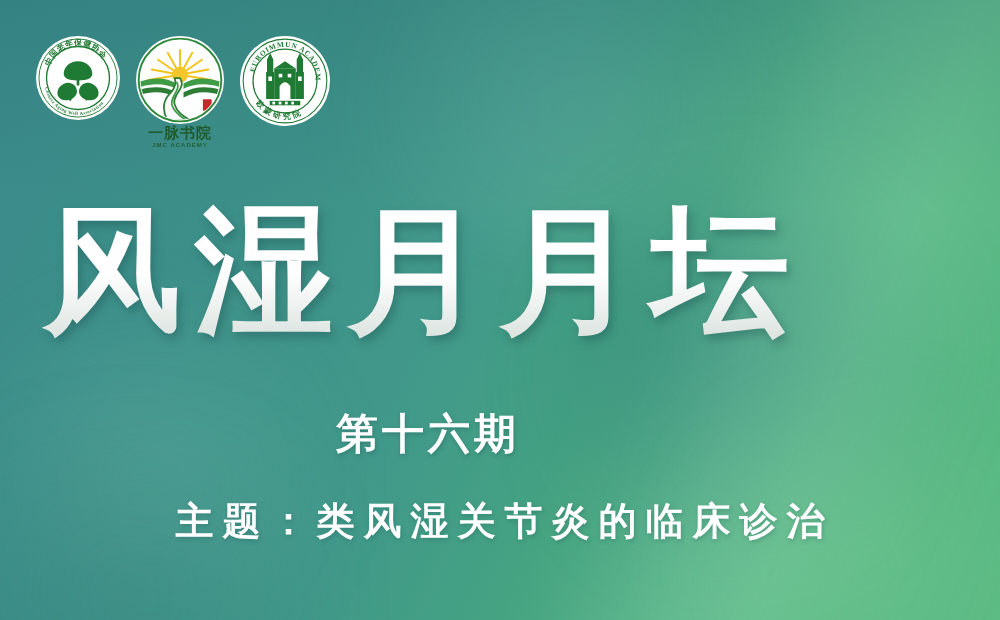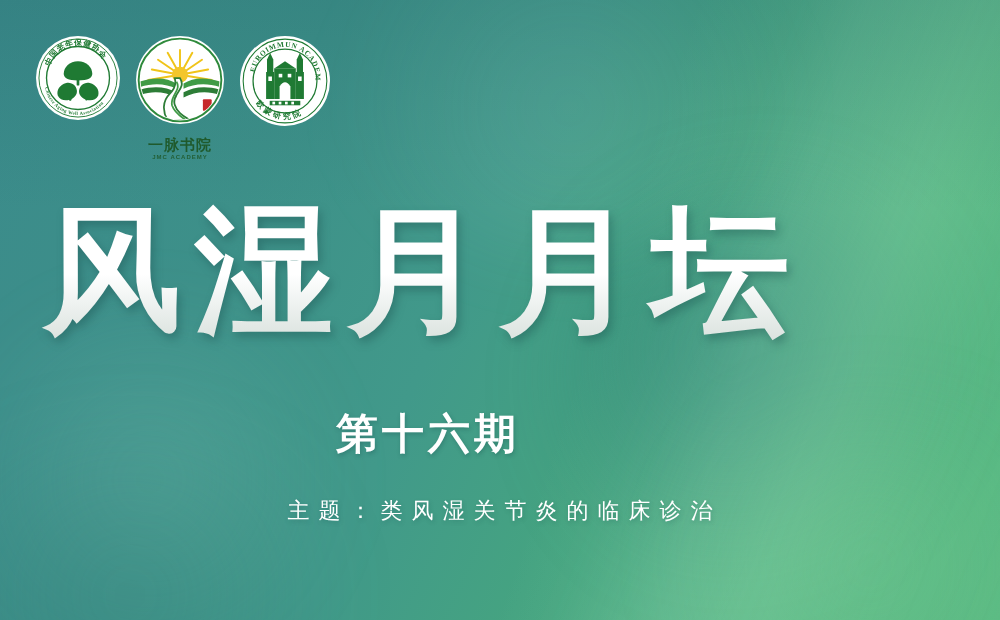--- a/index.html
+++ b/index.html
@@ -73,21 +73,21 @@
   .logo-disc{
     border-radius:50%;
     background:#ffffff;
     display:block;
   }
   .logo-1 .logo-disc{width:84px;height:84px;}
   .logo-2 .logo-disc{width:88px;height:88px;}
   .logo-3 .logo-disc{width:90px;height:90px;}
   .logo-cap{
     text-align:center;color:#1f5a2c;font-weight:bold;
-    margin-top:14px;line-height:1.05;
+    margin-top:2px;line-height:1.05;
   }
   .logo-cap .cn{font-size:15px;letter-spacing:1px;display:block;
       font-family:"Liberation Serif","DejaVu Serif",serif;}
   .logo-cap .en{font-size:6px;letter-spacing:1px;display:block;opacity:.9;}
 
   
   .title{
     position:absolute;left:0;top:196px;width:832px;
     text-align:center;
     font-family:"DejaVu Sans","Liberation Sans",sans-serif;
@@ -112,21 +112,21 @@
     font-family:"DejaVu Sans","Liberation Sans",sans-serif;
     font-weight:bold;font-size:42px;letter-spacing:4px;text-indent:4px;
     text-shadow:1px 2px 4px rgba(20,70,70,.30);
   }
 
   
   .theme{
     position:absolute;left:0;top:496px;width:1000px;
     text-align:center;color:#ffffff;
     font-family:"DejaVu Sans","Liberation Sans",sans-serif;
-    font-weight:normal;font-size:22px;letter-spacing:9px;text-indent:9px;
+    font-weight:bold;font-size:38px;letter-spacing:9px;text-indent:9px;
     text-shadow:1px 2px 4px rgba(20,70,70,.25);
   }
 </style>
 </head>
 <body>
 
 <div id="poster">
 
   <div class="bg-base"></div>
   <div class="blob blob-c"></div>

